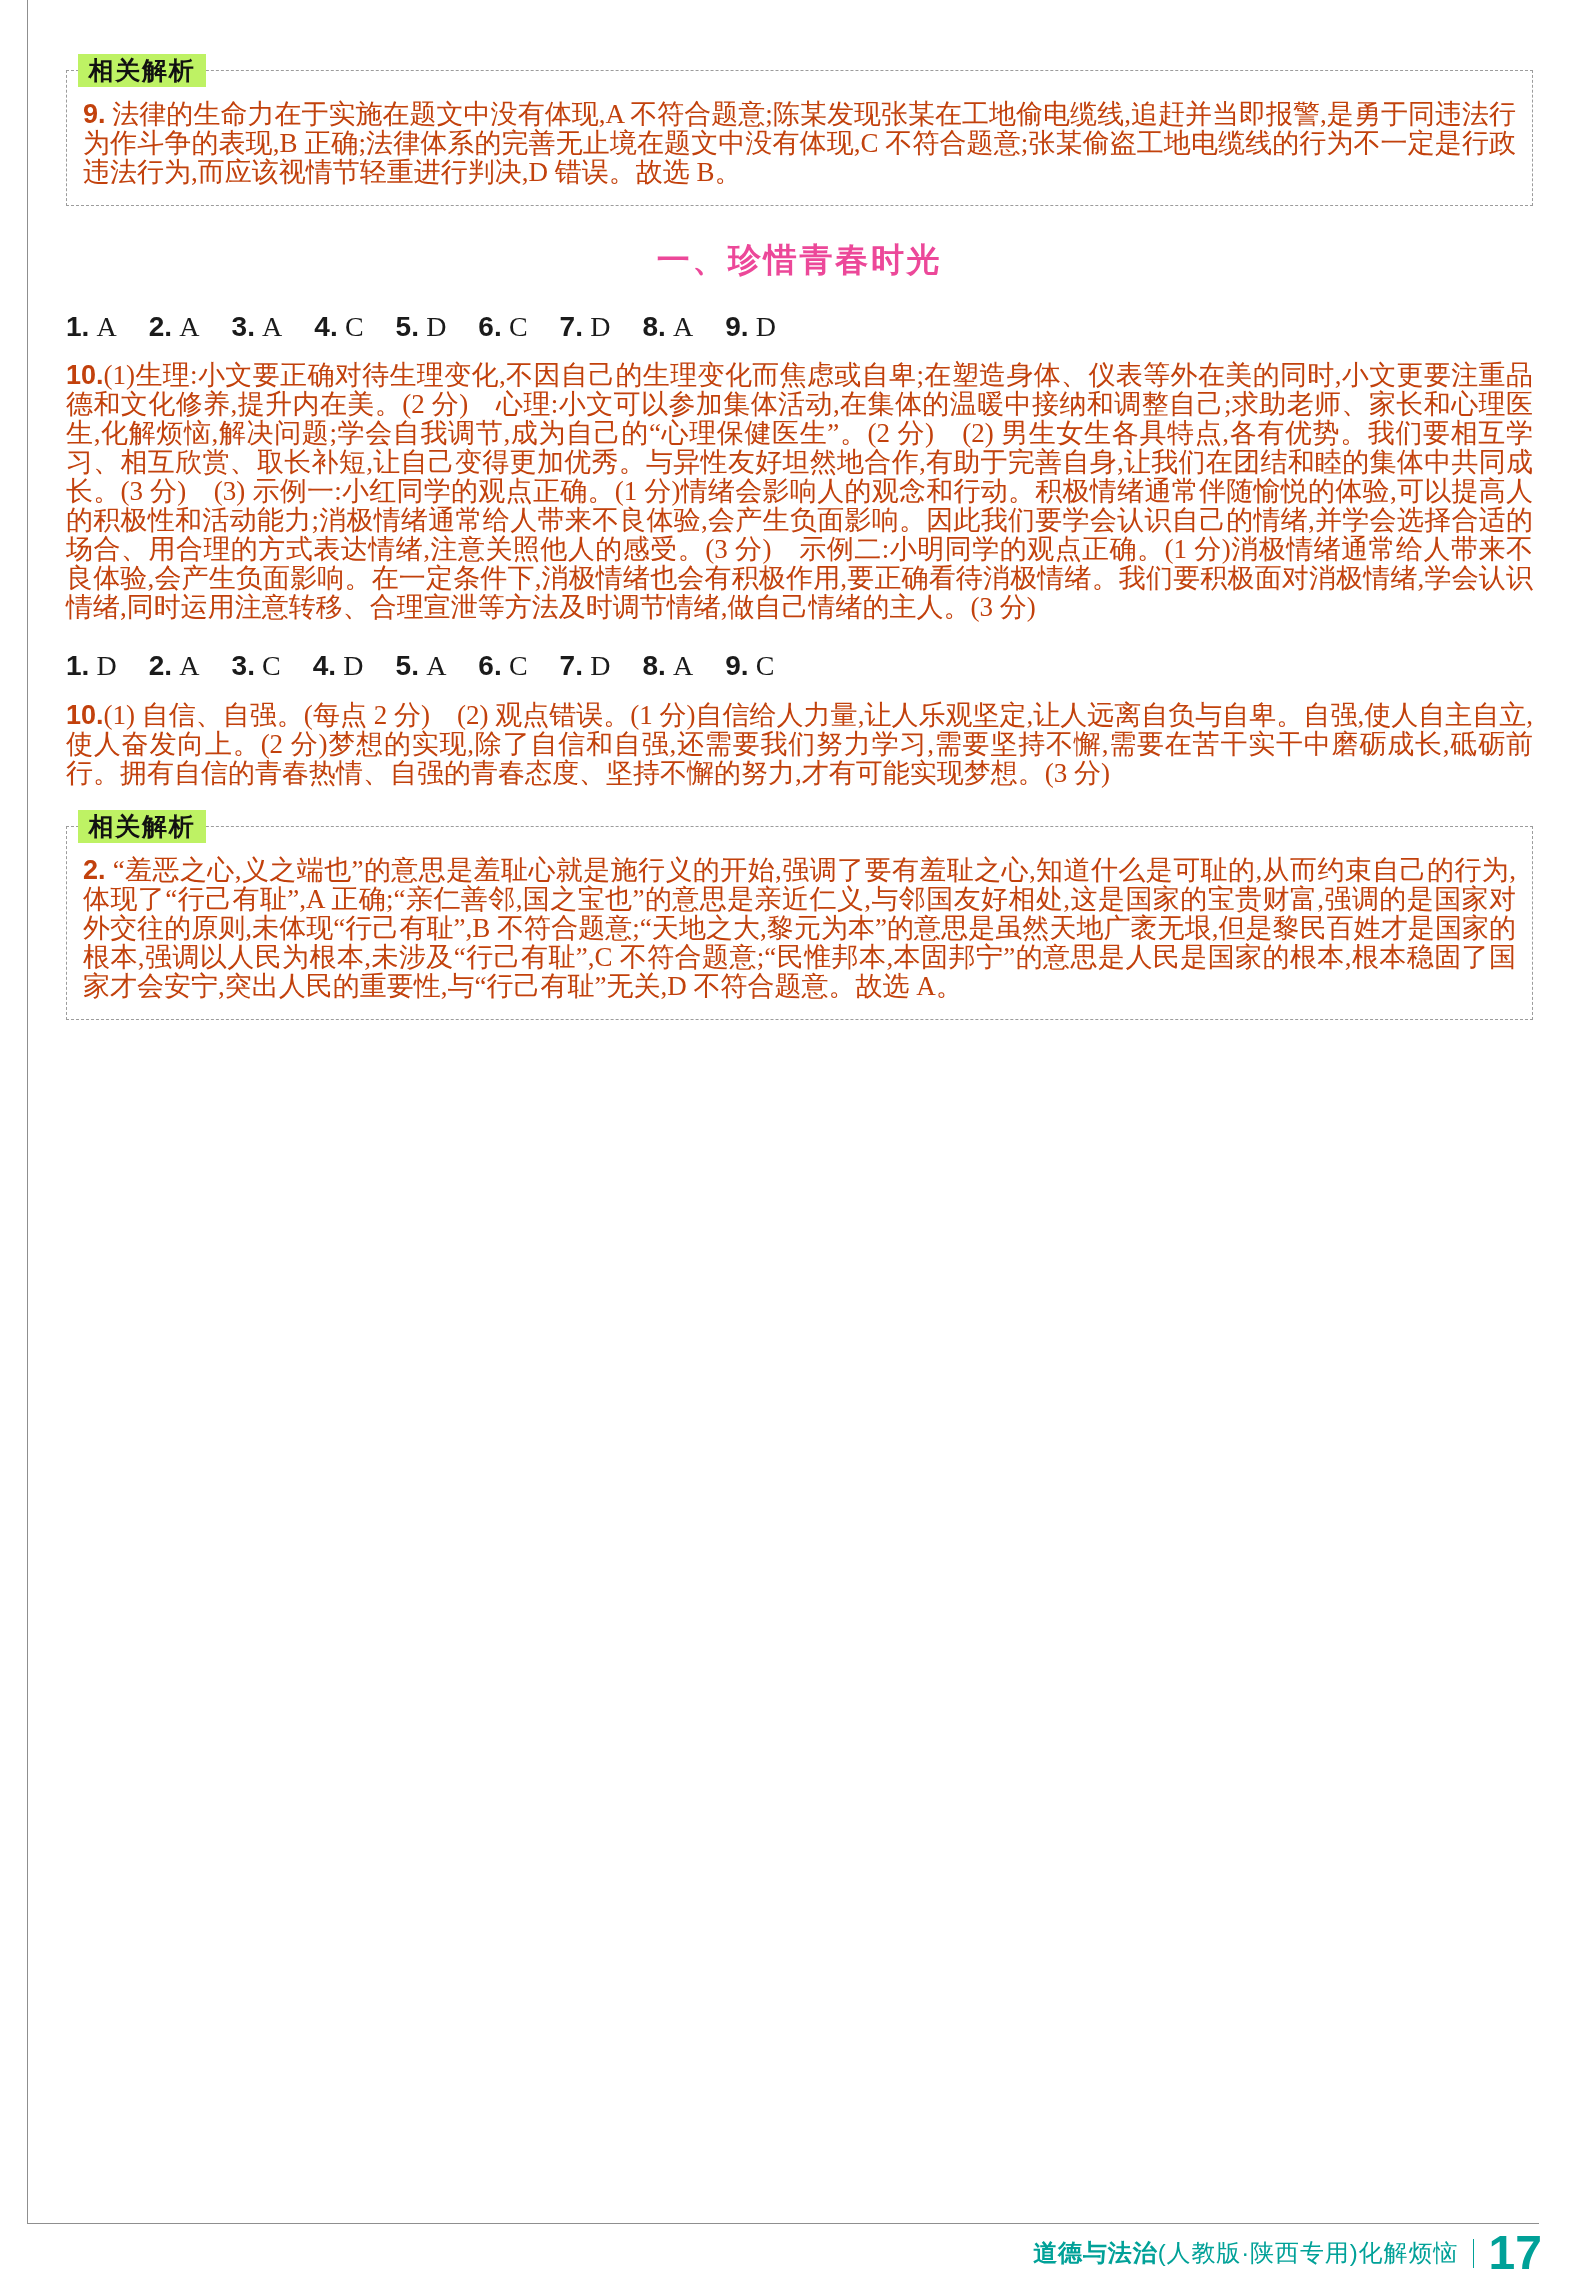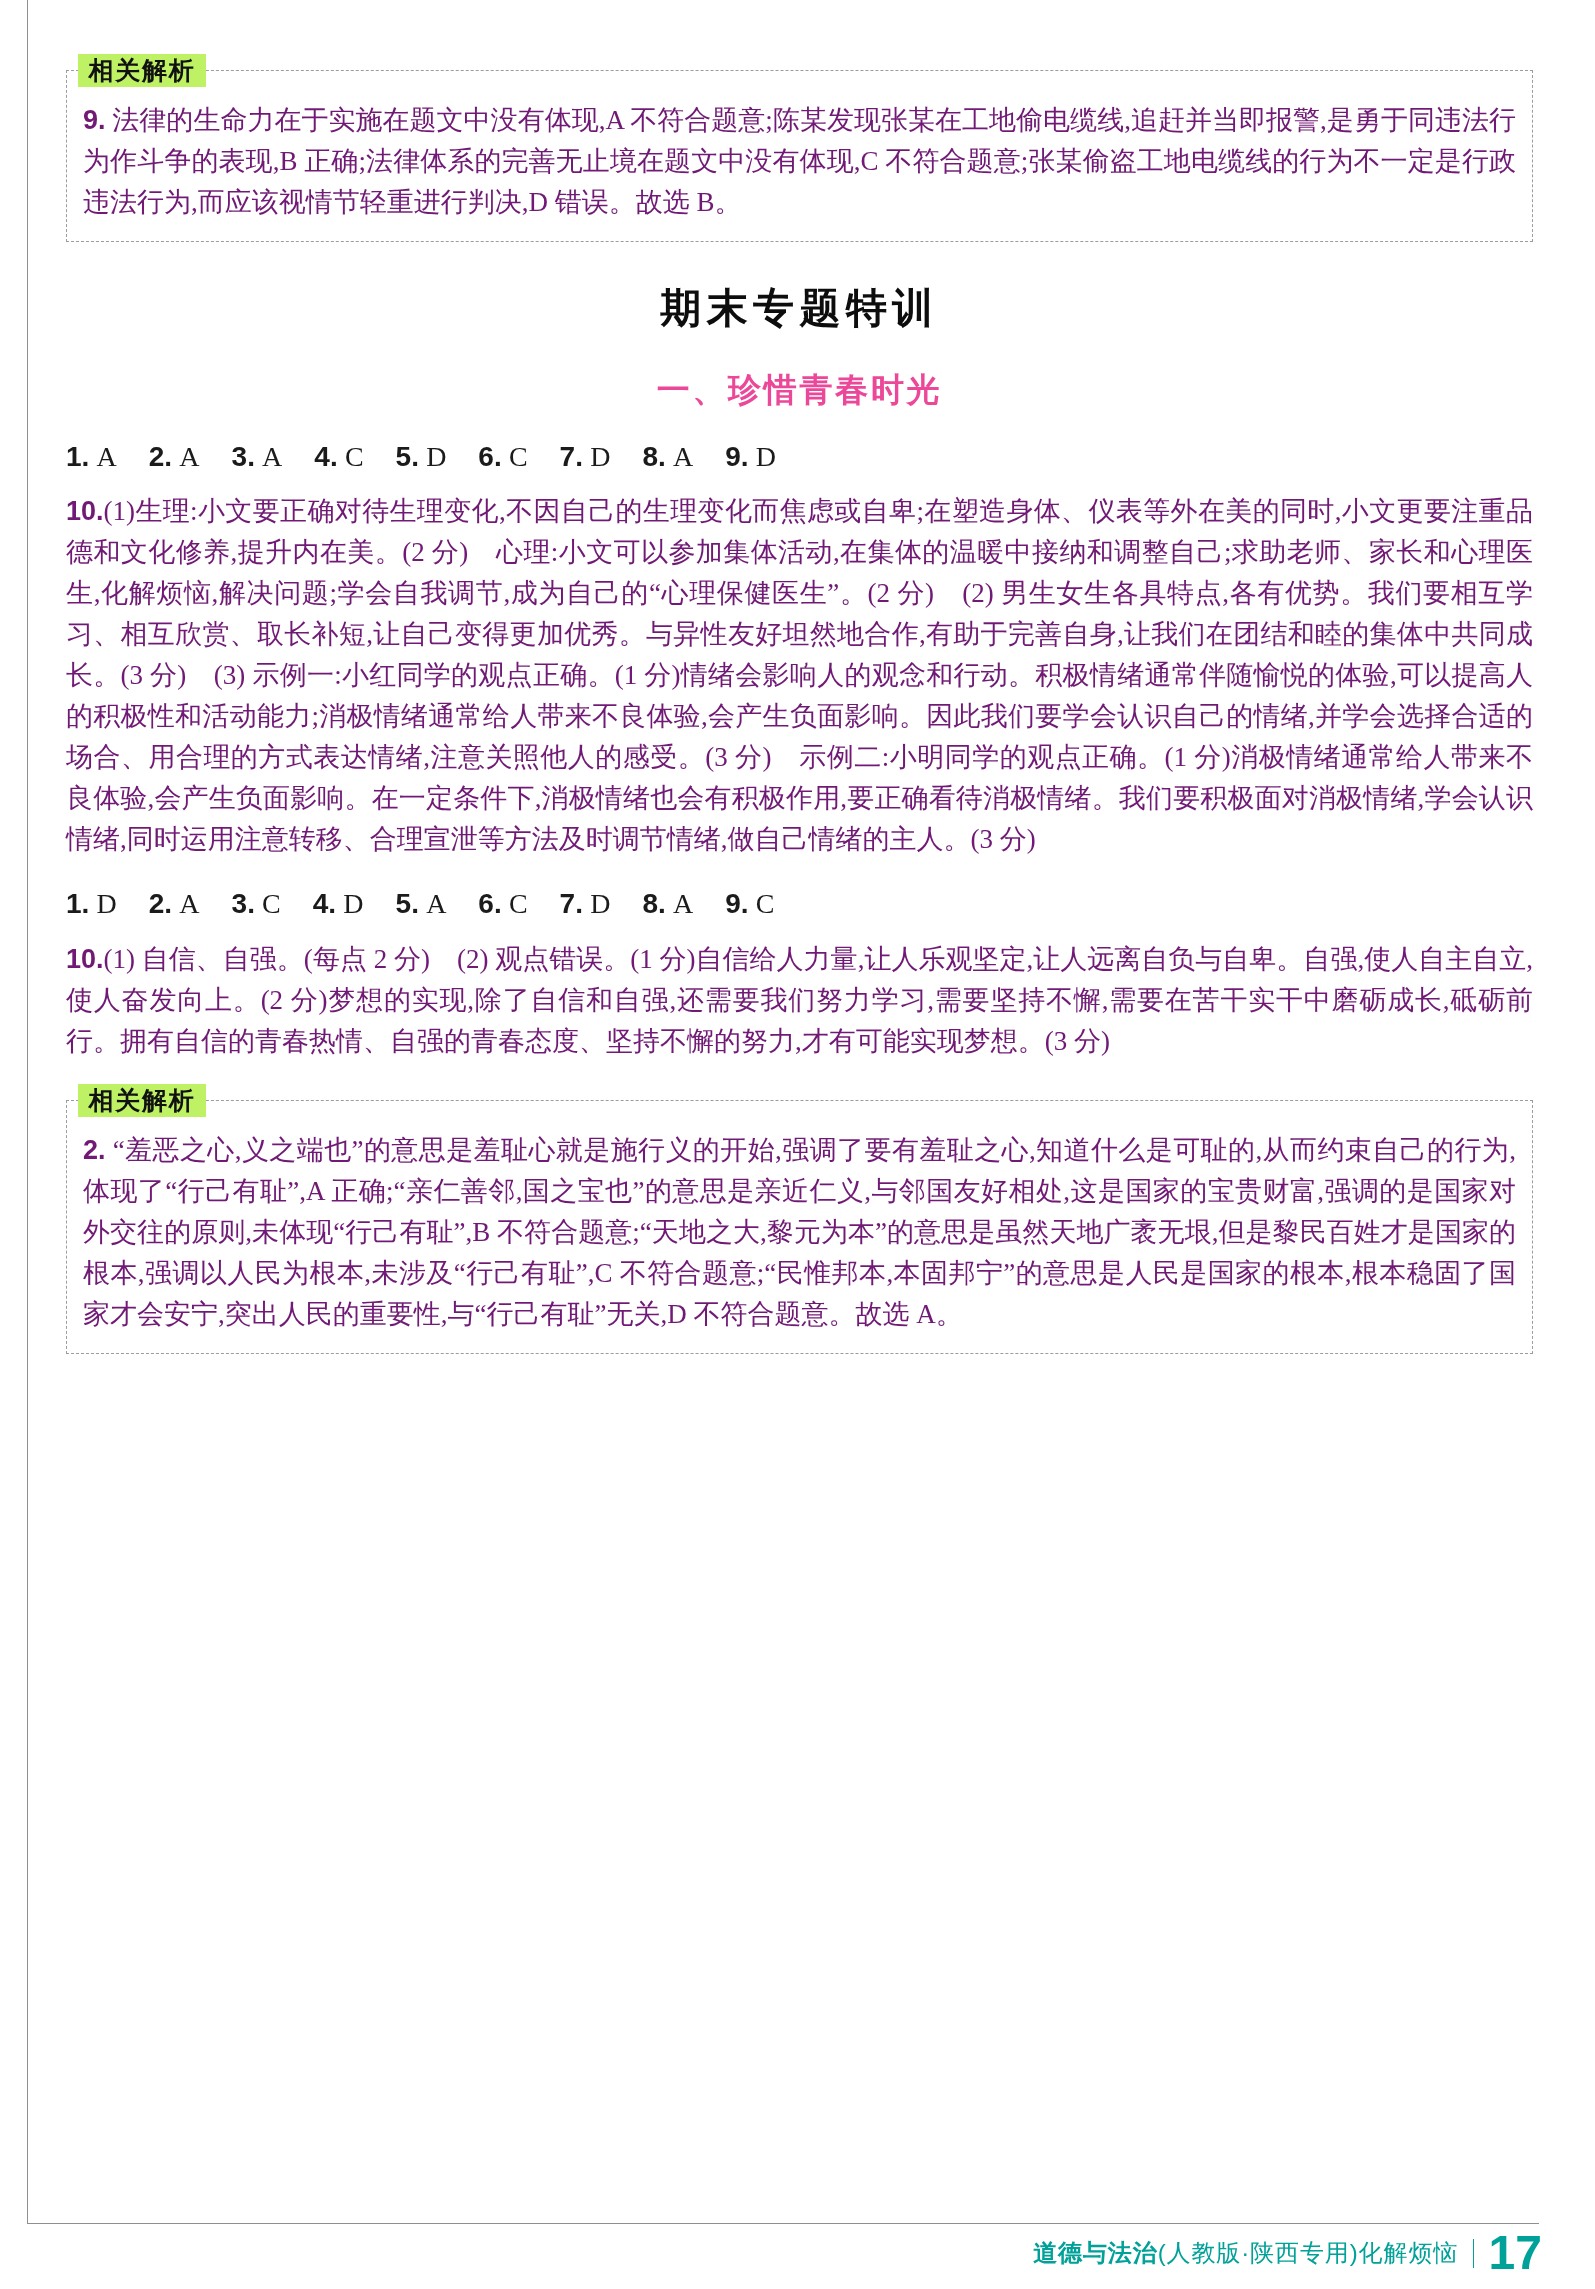--- a/index.html
+++ b/index.html
@@ -27,22 +27,22 @@
   .analysis-box.second { margin-top:38px; }
   .analysis-label {
     position:absolute; top:-17px; left:10.7px;
     background:#bef264;
     padding:0 10.7px;
     font-family:"Liberation Sans","DejaVu Sans",sans-serif;
     font-weight:bold; font-size:25px; color:#111;
     letter-spacing:1.8px;
   }
   .para {
-    font-size:27px; line-height:41px;
-    text-align:justify; color:#701a75;
+    font-size:27px; line-height:29px;
+    text-align:justify; color:#c2410c;
   }
   .qnum {
     font-family:"Liberation Sans","DejaVu Sans",sans-serif;
     font-weight:bold;
   }
   .main-title {
     text-align:center;
     font-family:"Liberation Sans","DejaVu Sans",sans-serif;
     font-size:41px; font-weight:bold; letter-spacing:5.4px;
     margin-top:39px; color:#0d0d0d;
@@ -86,21 +86,20 @@
 
   <div class="left-rule"></div>
 
   <div class="content">
 
     <section class="analysis-box">
       <span class="analysis-label">相关解析</span>
       <p class="para"><b class="qnum">9.</b> <span>法律的生命力在于实施在题文中没有体现,A 不符合题意;陈某发现张某在工地偷电缆线,追赶并当即报警,是勇于同违法行为作斗争的表现,B 正确;法律体系的完善无止境在题文中没有体现,C 不符合题意;张某偷盗工地电缆线的行为不一定是行政违法行为,而应该视情节轻重进行判决,D 错误。故选 B。</span></p>
     </section>
 
-    <h1 class="main-title">期末专题特训</h1>
 
     <h2 class="section-title">一、珍惜青春时光</h2>
     <p class="answers-line"><span class="ans-item"><b>1.</b>A</span><span class="ans-item"><b>2.</b>A</span><span class="ans-item"><b>3.</b>A</span><span class="ans-item"><b>4.</b>C</span><span class="ans-item"><b>5.</b>D</span><span class="ans-item"><b>6.</b>C</span><span class="ans-item"><b>7.</b>D</span><span class="ans-item"><b>8.</b>A</span><span class="ans-item"><b>9.</b>D</span></p>
     <p class="para body-text"><b class="qnum">10.</b><span>(1)生理:小文要正确对待生理变化,不因自己的生理变化而焦虑或自卑;在塑造身体、仪表等外在美的同时,小文更要注重品德和文化修养,提升内在美。(2 分)　心理:小文可以参加集体活动,在集体的温暖中接纳和调整自己;求助老师、家长和心理医生,化解烦恼,解决问题;学会自我调节,成为自己的“心理保健医生”。(2 分)　(2) 男生女生各具特点,各有优势。我们要相互学习、相互欣赏、取长补短,让自己变得更加优秀。与异性友好坦然地合作,有助于完善自身,让我们在团结和睦的集体中共同成长。(3 分)　(3) 示例一:小红同学的观点正确。(1 分)情绪会影响人的观念和行动。积极情绪通常伴随愉悦的体验,可以提高人的积极性和活动能力;消极情绪通常给人带来不良体验,会产生负面影响。因此我们要学会认识自己的情绪,并学会选择合适的场合、用合理的方式表达情绪,注意关照他人的感受。(3 分)　示例二:小明同学的观点正确。(1 分)消极情绪通常给人带来不良体验,会产生负面影响。在一定条件下,消极情绪也会有积极作用,要正确看待消极情绪。我们要积极面对消极情绪,学会认识情绪,同时运用注意转移、合理宣泄等方法及时调节情绪,做自己情绪的主人。(3 分)</span></p>
 
     <p class="answers-line"><span class="ans-item"><b>1.</b>D</span><span class="ans-item"><b>2.</b>A</span><span class="ans-item"><b>3.</b>C</span><span class="ans-item"><b>4.</b>D</span><span class="ans-item"><b>5.</b>A</span><span class="ans-item"><b>6.</b>C</span><span class="ans-item"><b>7.</b>D</span><span class="ans-item"><b>8.</b>A</span><span class="ans-item"><b>9.</b>C</span></p>
     <p class="para body-text"><b class="qnum">10.</b><span>(1) 自信、自强。(每点 2 分)　(2) 观点错误。(1 分)自信给人力量,让人乐观坚定,让人远离自负与自卑。自强,使人自主自立,使人奋发向上。(2 分)梦想的实现,除了自信和自强,还需要我们努力学习,需要坚持不懈,需要在苦干实干中磨砺成长,砥砺前行。拥有自信的青春热情、自强的青春态度、坚持不懈的努力,才有可能实现梦想。(3 分)</span></p>
 
     <section class="analysis-box second">
       <span class="analysis-label">相关解析</span>

